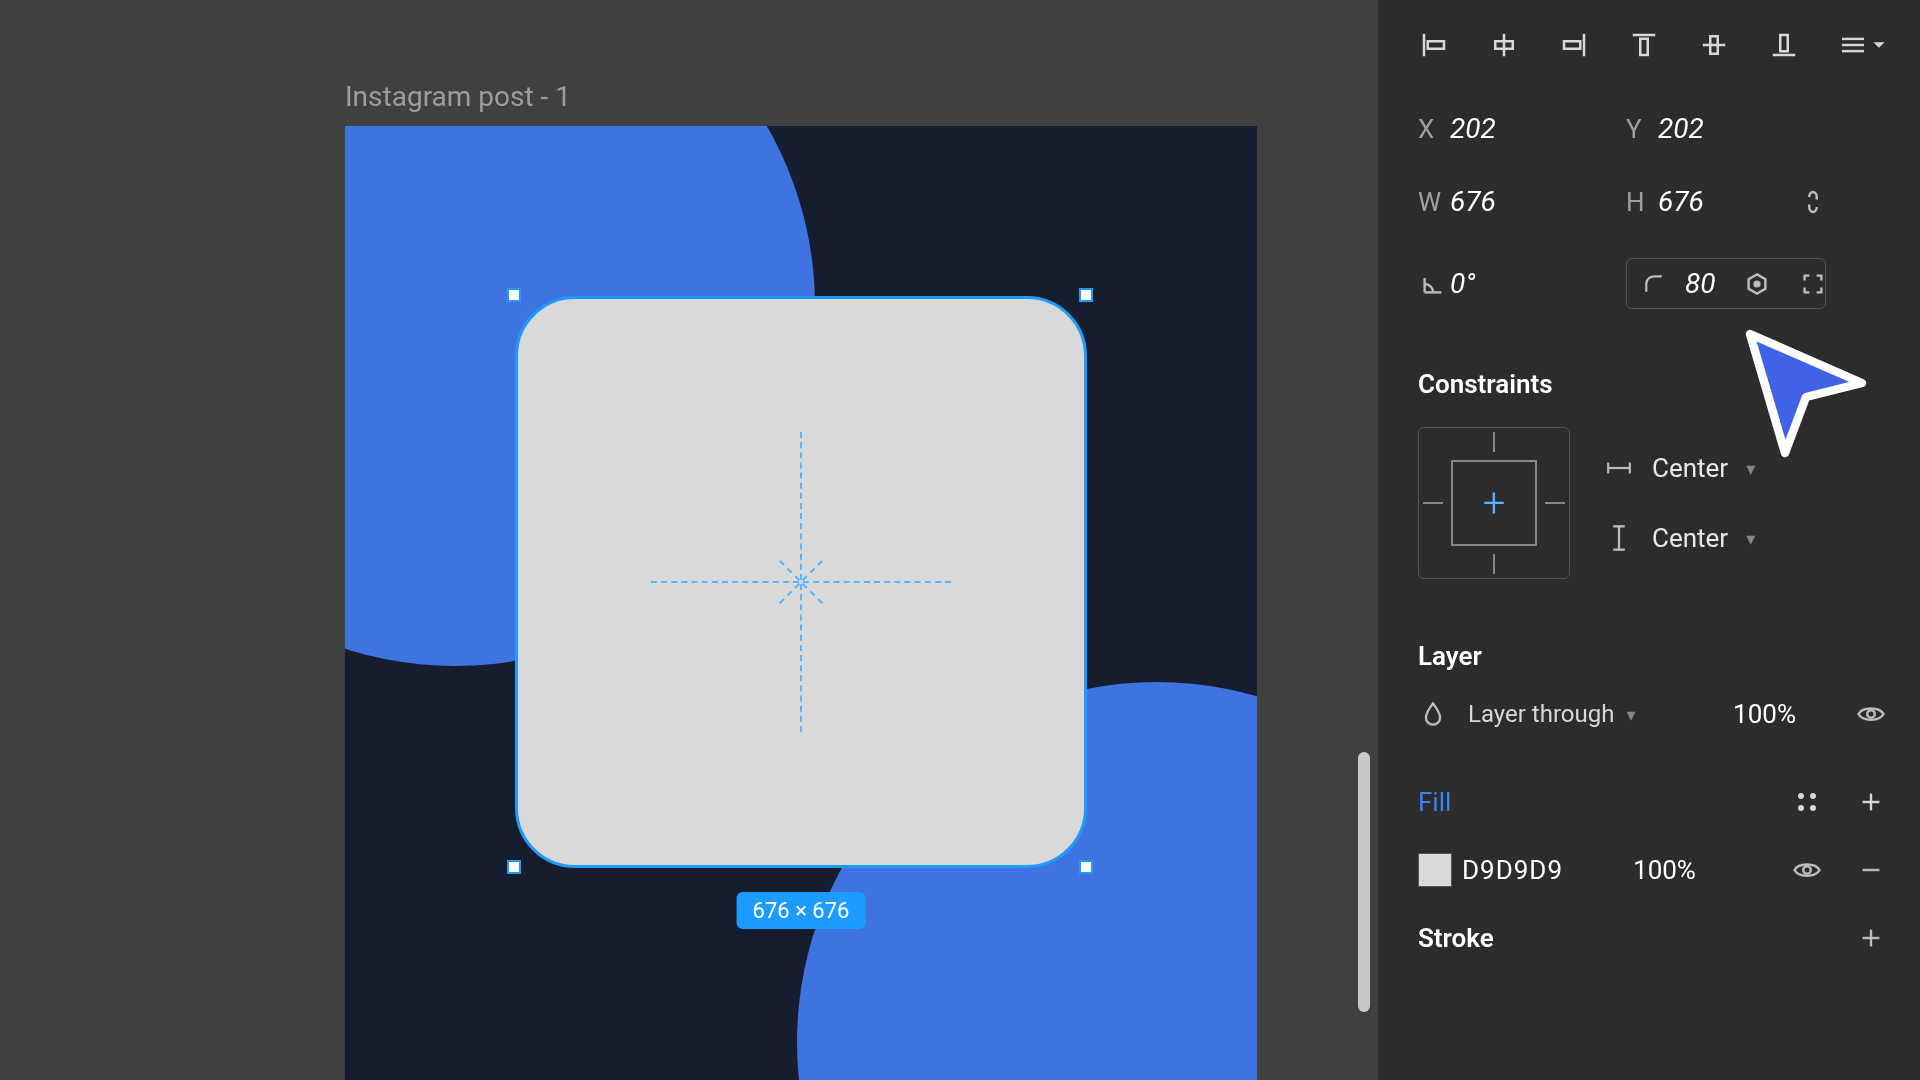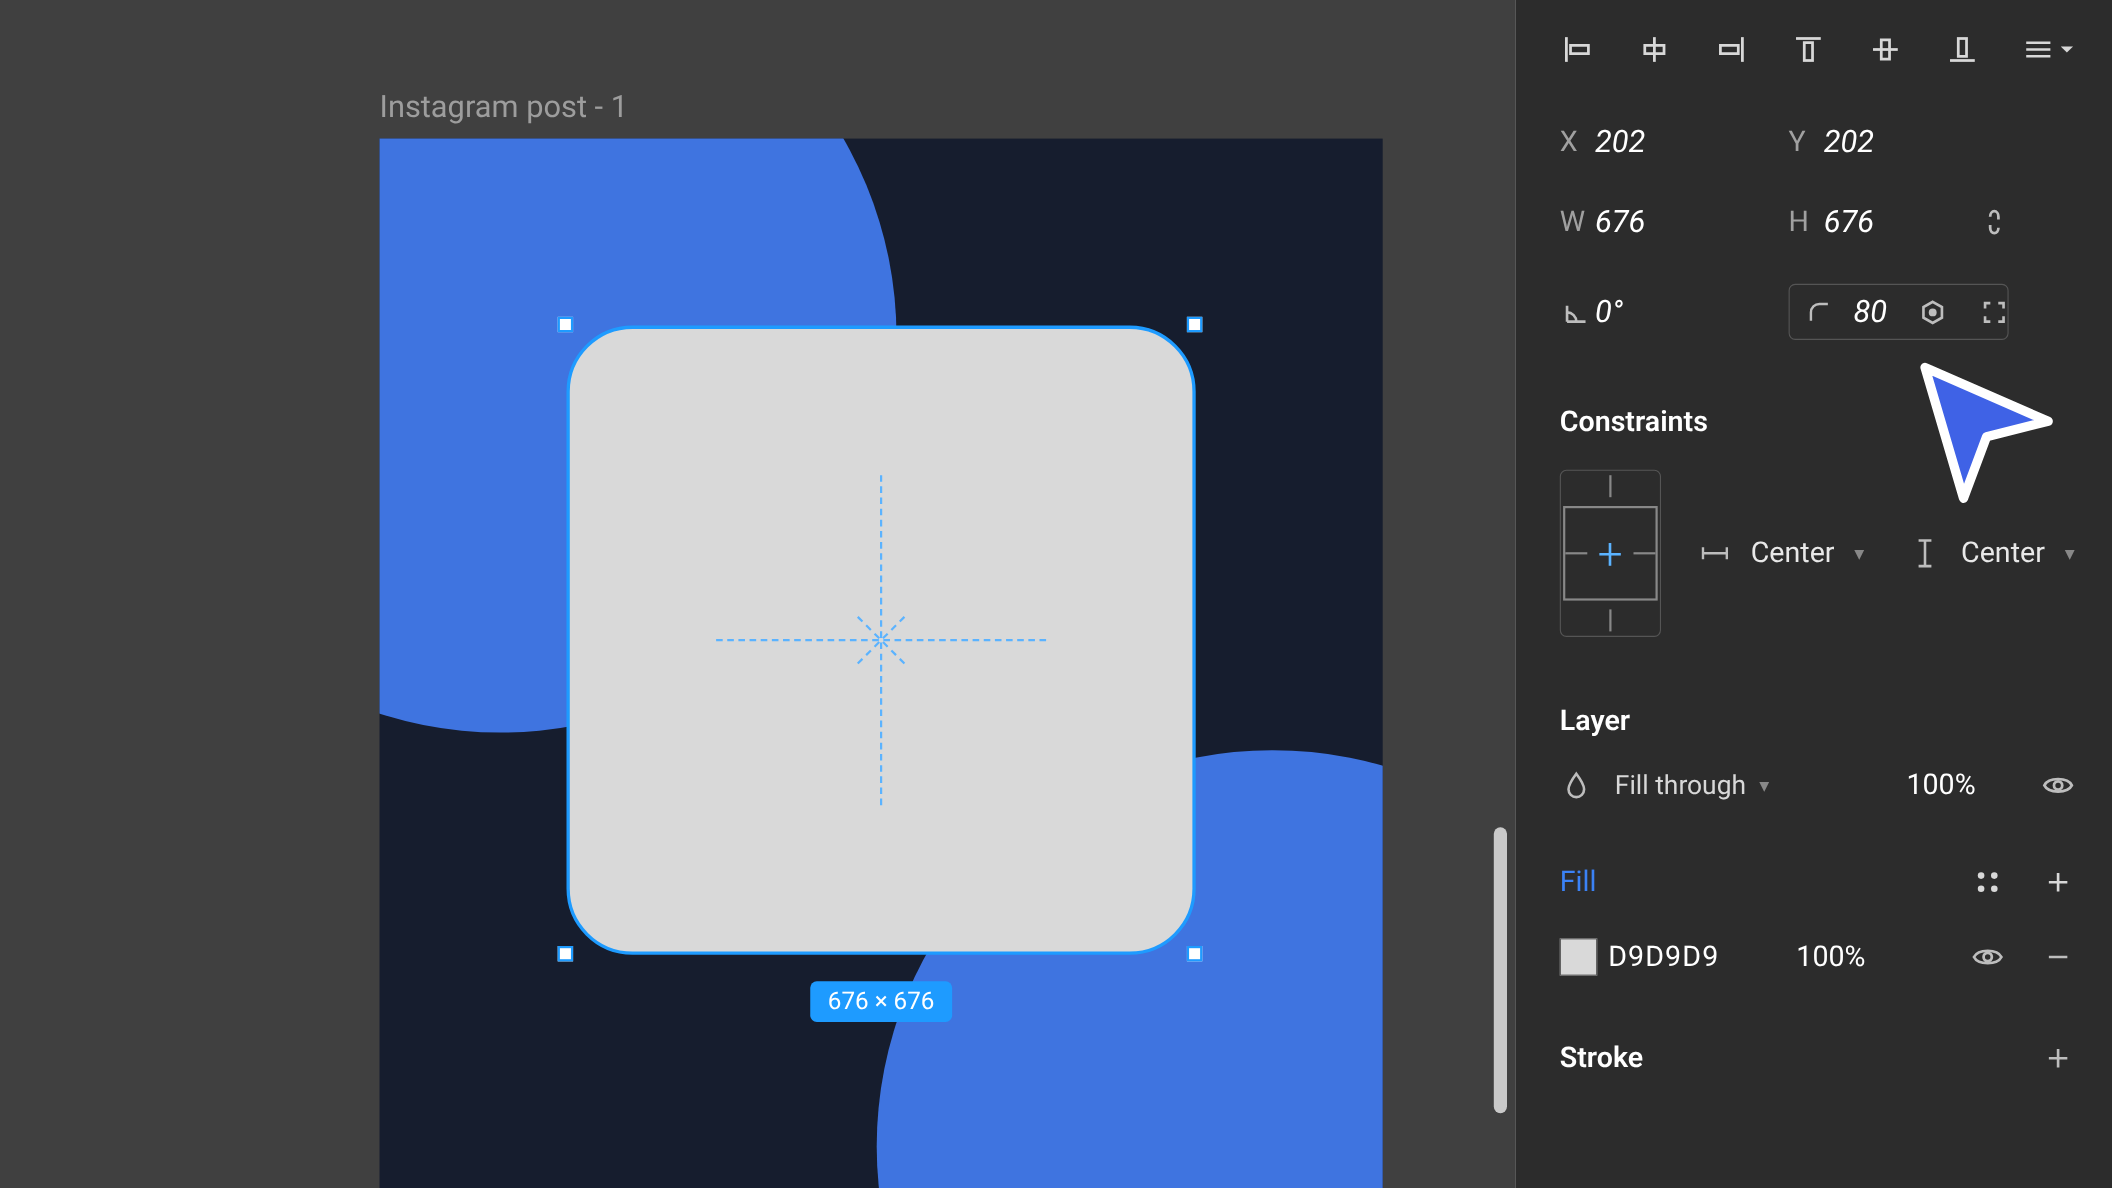--- a/index.html
+++ b/index.html
@@ -175,38 +175,38 @@
   .constraint-widget .tick.l { left:4px; top:50%; width:20px; height:2px; transform:translateY(-1px); }
   .constraint-widget .tick.r { right:4px; top:50%; width:20px; height:2px; transform:translateY(-1px); }
   .constraint-inner {
     position:absolute; left:50%; top:50%;
     transform: translate(-50%,-50%);
     width: 86px; height: 86px;
     border: 2px solid #888;
     display:flex; align-items:center; justify-content:center;
     color:#5bb3ff; font-size: 40px; font-weight:300;
   }
-  .constraint-selects { display:flex; flex-direction:row; gap:40px; }
+  .constraint-selects { display:flex; flex-direction:column; gap:40px; }
   .csel { display:flex; align-items:center; gap:18px; font-size:26px; color:#e8e8e8; }
   .chev { color:#888; font-size:18px; }
 
   .layer-row { display:flex; align-items:center; gap:20px; margin-bottom: 58px; }
   .layer-row .blend { display:flex; align-items:center; gap:12px; flex:1; }
   .opacity-label { color:#fff; font-size:26px; margin-right: 40px; }
 
   .fill-header { display:flex; align-items:center; font-size:26px; color:#3b82f6; font-weight:400; }
   .fill-header .spacer { flex:1; }
   .fill-header .hbtn { margin-left: 34px; color:#d8d8d8; }
   .fill-row { display:flex; align-items:center; gap:10px; margin-top: 36px; }
   .swatch { width: 34px; height: 34px; background:#d9d9d9; border:1px solid #555; }
   .hex { color:#fff; font-size:26px; letter-spacing:1px; }
   .fill-row .op { margin-left: 60px; color:#fff; font-size:26px; }
   .fill-row .tail { margin-left:auto; display:flex; gap:34px; align-items:center; }
 
-  .stroke-header { display:flex; align-items:center; color:#fff; font-size:26px; font-weight:600; margin-top: 60px; }
+  .stroke-header { display:flex; align-items:center; color:#fff; font-size:26px; font-weight:600; margin-top: 36px; }
   .stroke-header .spacer { flex:1; }
 
   
   .cursor-arrow {
     position: absolute;
     left: 1736px;
     top: 320px;
     width: 140px;
     height: 140px;
     pointer-events: none;
@@ -387,21 +387,21 @@
   </div>
 
   <div class="section-title">Layer</div>
   <div class="layer-row">
     <span class="icon-slot">
       <svg width="22" height="26" viewBox="0 0 18 22" fill="none" stroke="currentColor" stroke-width="2">
           <path d="M9 2 C9 2 3 10 3 14 A6 6 0 0 0 15 14 C15 10 9 2 9 2 Z"></path>
         </svg>
     </span>
     <div class="blend">
-      <span>Fill through</span>
+      <span>Layer through</span>
       <span class="chev">▾</span>
     </div>
     <span class="opacity-label">100%</span>
     <span class="icon-slot">
       <svg width="30" height="22" viewBox="0 0 24 16" fill="none" stroke="currentColor" stroke-width="2">
           <path d="M2 8 C5 2 19 2 22 8 C19 14 5 14 2 8 Z"></path>
           <circle cx="12" cy="8" r="3"></circle>
         </svg>
     </span>
   </div>

